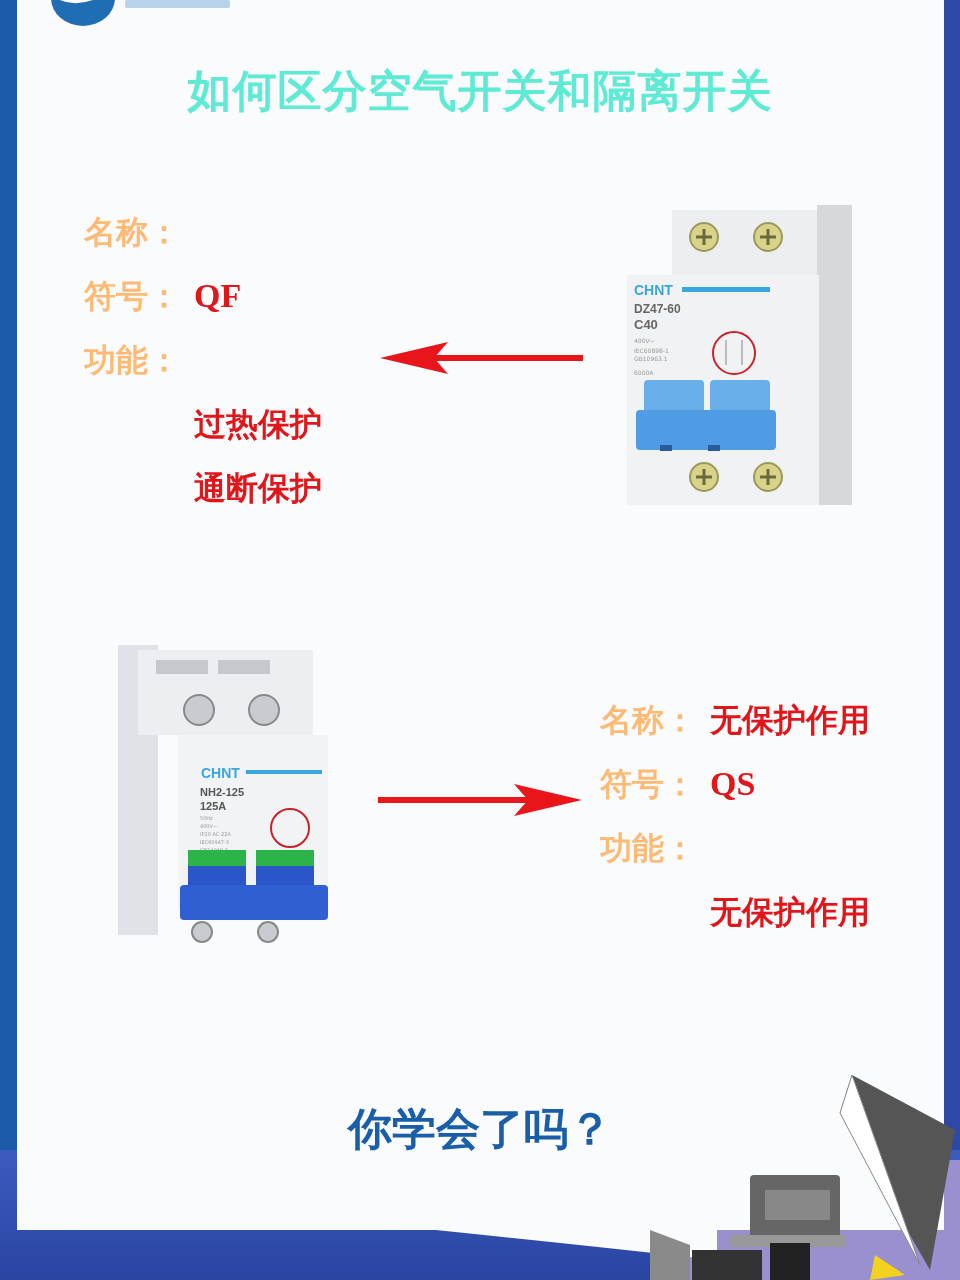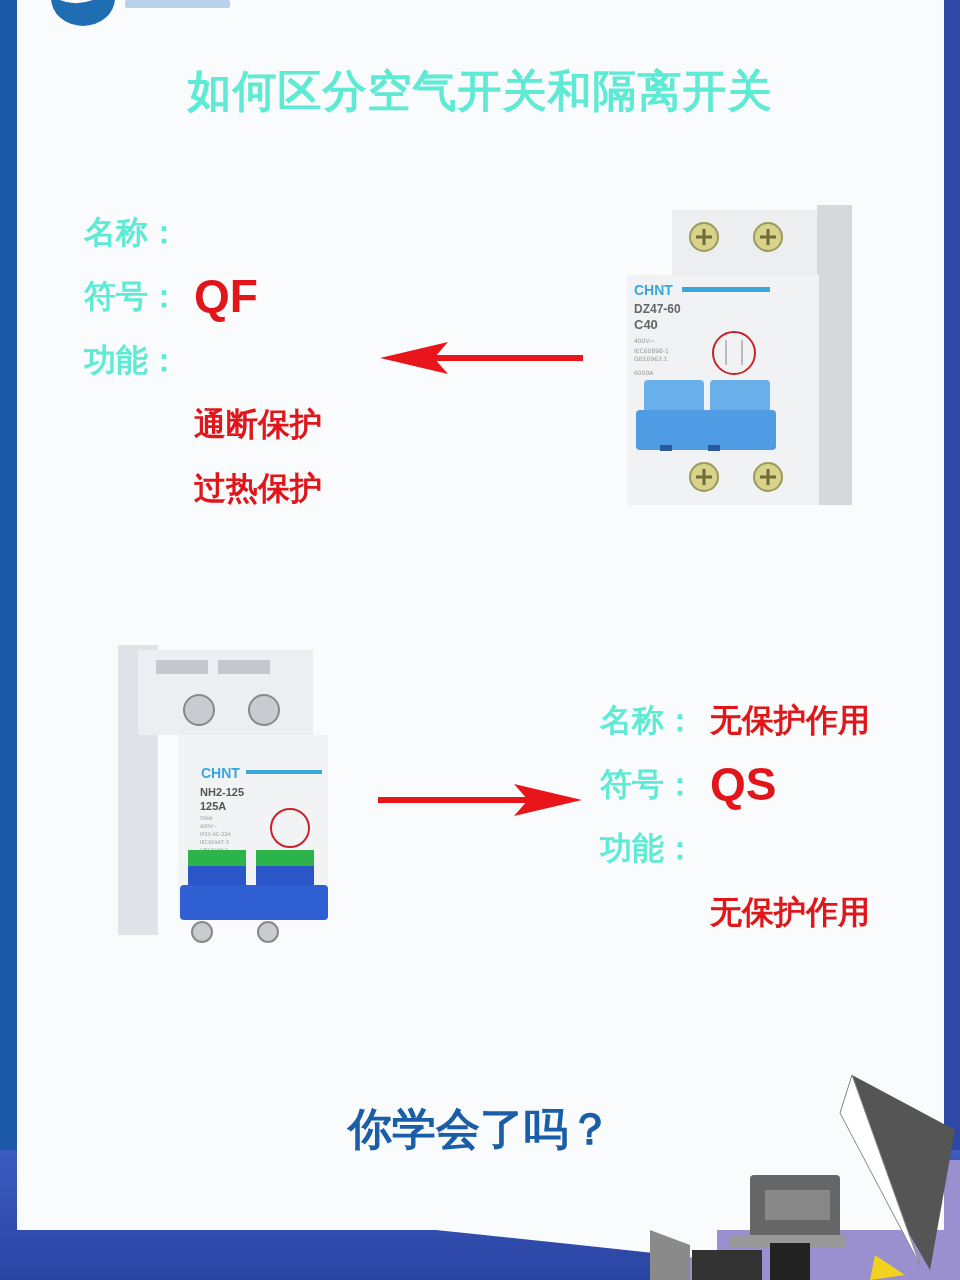--- a/index.html
+++ b/index.html
@@ -26,23 +26,23 @@
     position: absolute; left: 125px; top: 0; width: 105px; height: 8px;
     background: #3a86c8; opacity: .35; border-radius: 2px;
   }
   .title {
     position: absolute; left: 0; width: 960px; top: 62px;
     text-align: center; font-size: 44px; font-weight: bold;
     color: #5eead4; letter-spacing: 1px;
   }
   .info { position: absolute; font-weight: bold; font-size: 32px; line-height: 64px; }
   .info .row { display: flex; height: 64px; align-items: center; }
-  .info .key { color: #5eead4; width: 110px; white-space: nowrap; }
+  .info .key { color: #fdba74; width: 110px; white-space: nowrap; }
   .info .val { color: #e0161b; white-space: nowrap; }
-  .info .val.sym { font-family: Liberation Sans, sans-serif; font-size: 46px; }
+  .info .val.sym { font-family: Liberation Serif, serif; font-size: 34px; }
   .info .row.indent .key { visibility: hidden; }
   #info-qf { left: 84px; top: 200px; }
   #info-qs { left: 600px; top: 688px; }
 
   .arrow { position: absolute; }
   #arrow-left { left: 378px; top: 340px; width: 206px; height: 36px; }
   #arrow-right { left: 378px; top: 782px; width: 206px; height: 36px; }
 
   .breaker { position: absolute; }
   #breaker-qf { left: 622px; top: 205px; width: 232px; height: 305px; }
@@ -91,25 +91,25 @@
   </div>
   <div class="row">
     <span class="key">符号：</span>
     <span class="val sym">QF</span>
   </div>
   <div class="row">
     <span class="key">功能：</span>
   </div>
   <div class="row indent">
     <span class="key">　　　</span>
-    <span class="val">通断保护</span>
+    <span class="val">过热保护</span>
   </div>
   <div class="row indent">
     <span class="key">　　　</span>
-    <span class="val">过热保护</span>
+    <span class="val">通断保护</span>
   </div>
 </div>
 
 <svg class="arrow" id="arrow-left" viewBox="0 0 206 36">
   <rect x="55" y="15" width="150" height="6" fill="#e8151b"></rect>
   <path d="M2 18 L70 2 L56 18 L70 34 Z" fill="#e8151b"></path>
 </svg>
 
 <svg class="breaker" id="breaker-qf" viewBox="0 0 232 305">
   <rect x="50" y="5" width="150" height="70" fill="#eceef0"></rect>

